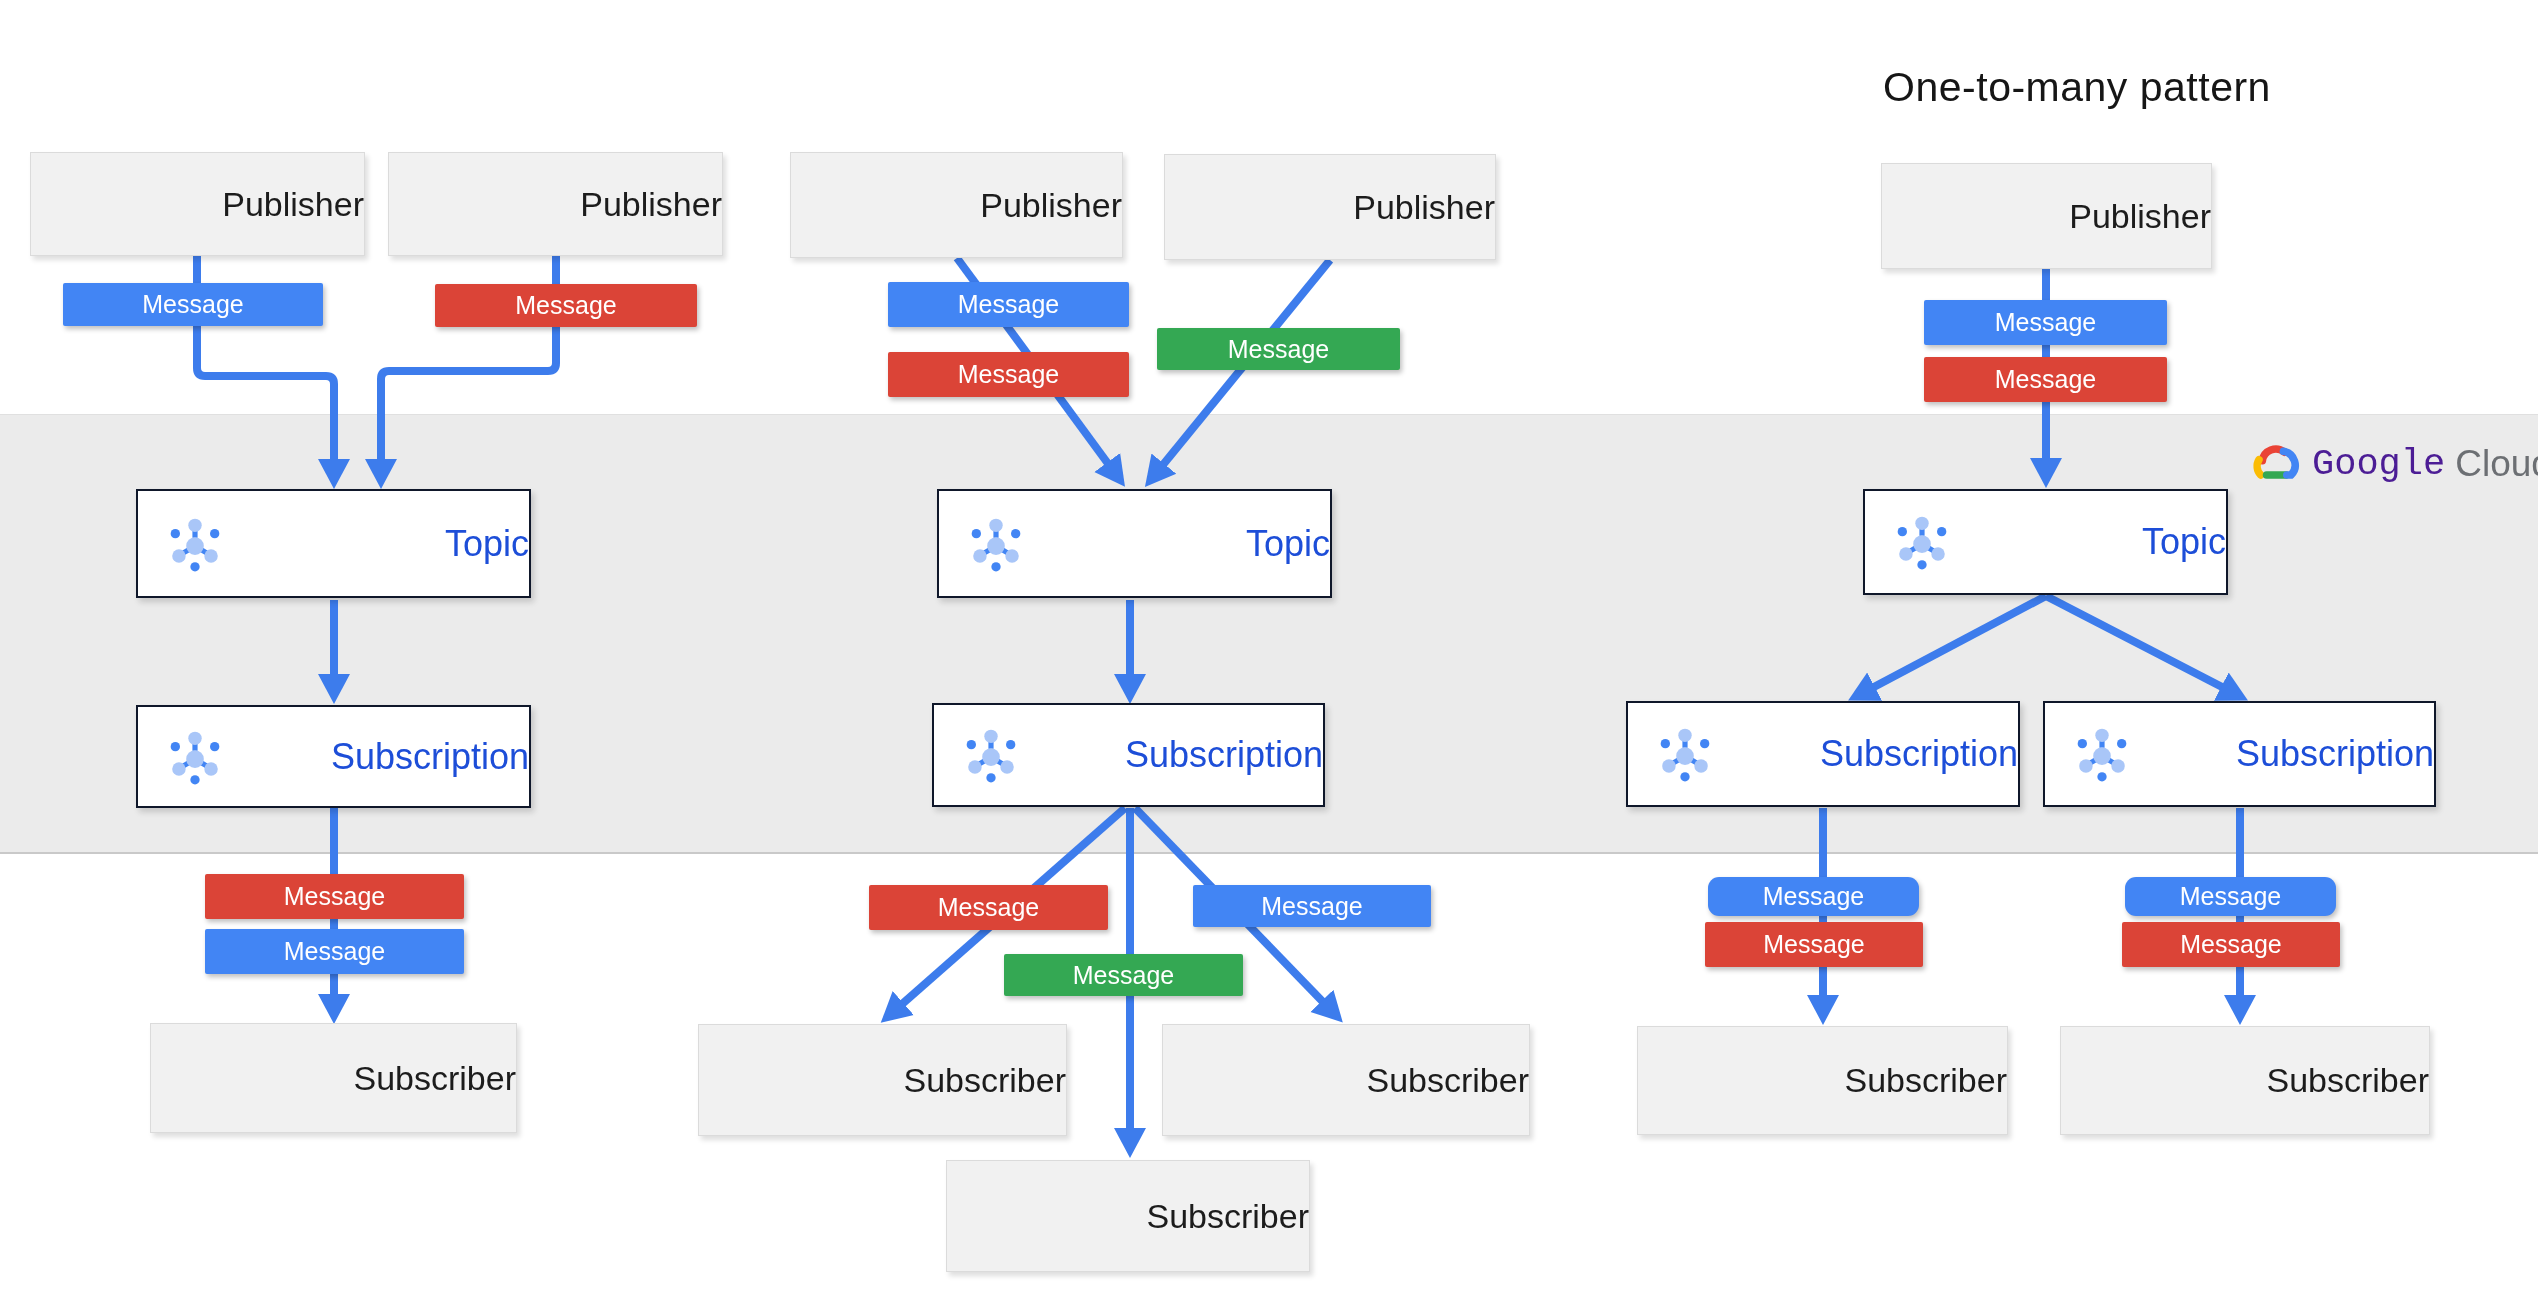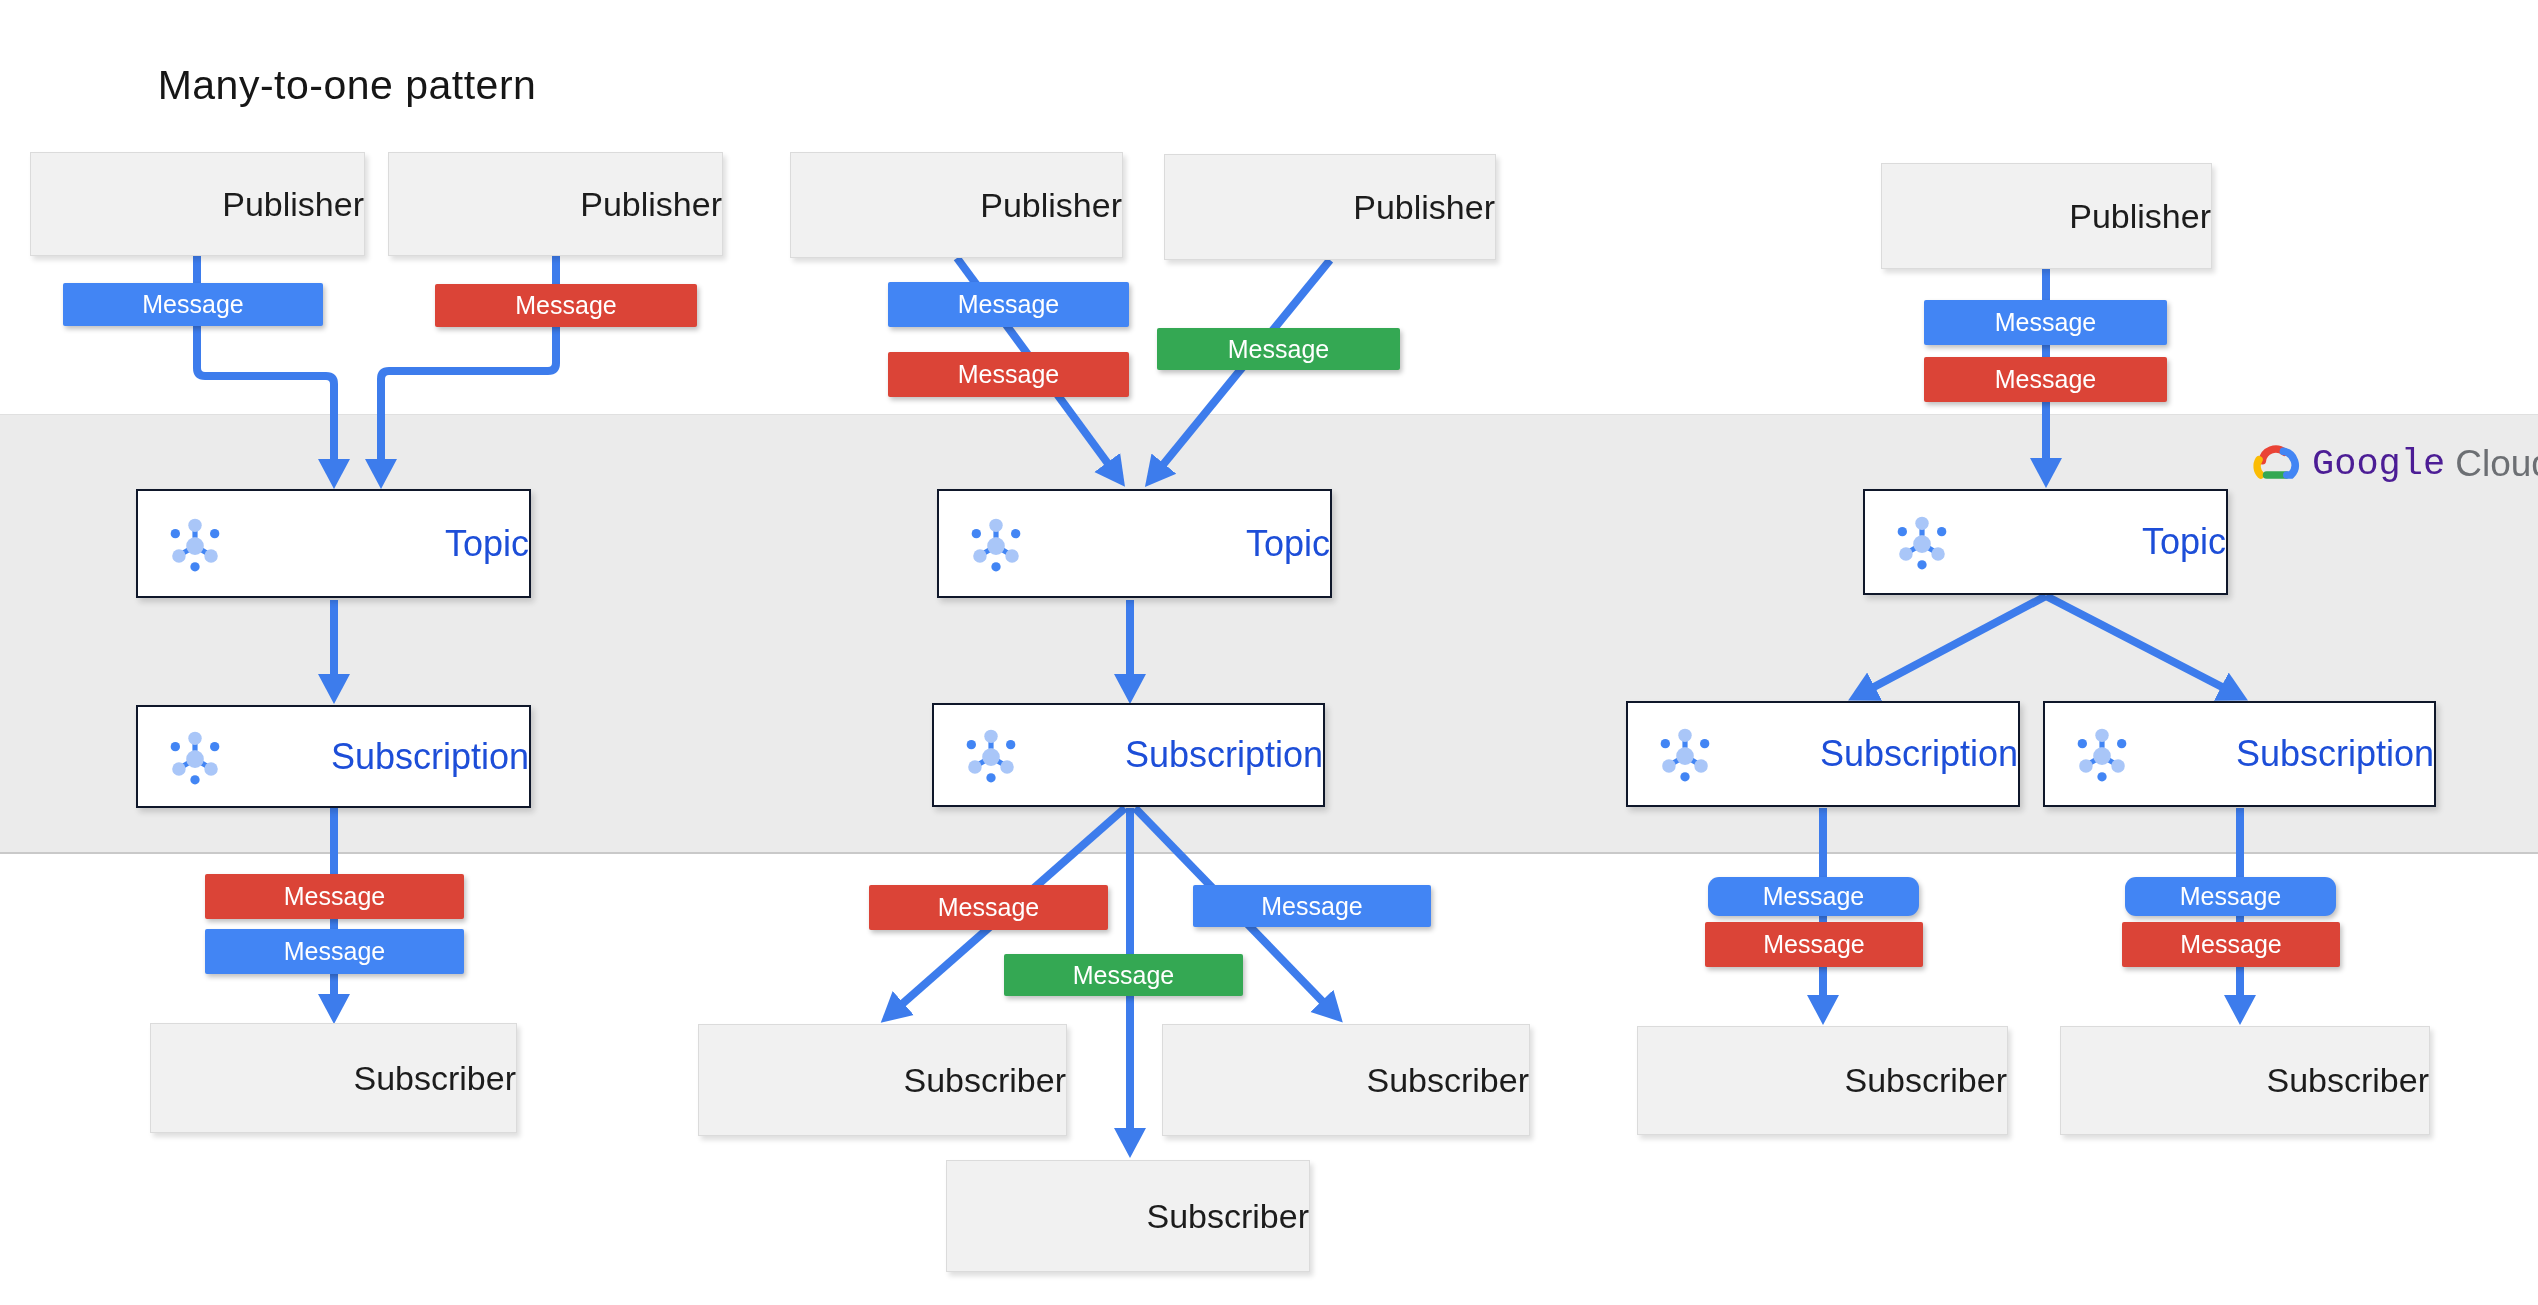--- a/index.html
+++ b/index.html
@@ -50,21 +50,21 @@
         <path d="M1130,808 L1130,1131" fill="none" stroke="#3D7CEC" stroke-width="8" stroke-linejoin="round" marker-end="url(#ah)"></path>
         <path d="M1135,808 L1324,1003" fill="none" stroke="#3D7CEC" stroke-width="8" stroke-linejoin="round" marker-end="url(#ah)"></path>
         <path d="M2046,269 L2046,461" fill="none" stroke="#3D7CEC" stroke-width="8" stroke-linejoin="round" marker-end="url(#ah)"></path>
         <path d="M2046,596 L1872,688" fill="none" stroke="#3D7CEC" stroke-width="8" stroke-linejoin="round" marker-end="url(#ah)"></path>
         <path d="M2046,596 L2224,688" fill="none" stroke="#3D7CEC" stroke-width="8" stroke-linejoin="round" marker-end="url(#ah)"></path>
         <path d="M1823,808 L1823,998" fill="none" stroke="#3D7CEC" stroke-width="8" stroke-linejoin="round" marker-end="url(#ah)"></path>
         <path d="M2240,808 L2240,998" fill="none" stroke="#3D7CEC" stroke-width="8" stroke-linejoin="round" marker-end="url(#ah)"></path>
       </g>
   </svg>
 
-  <div class="title" style="left: 347px; top: 62px;">Many-to-one pattern</div>
+  <div class="title" style="left: 2077px; top: 64px;">One-to-many pattern</div>
 
   <div id="boxes-layer">
       <div class="box gray" style="left: 30px; top: 152px; width: 335px; height: 104px;">
         <span>Publisher</span>
       </div>
       <div class="box gray" style="left: 388px; top: 152px; width: 335px; height: 104px;">
         <span>Publisher</span>
       </div>
       <div class="box white" style="left: 136px; top: 489px; width: 395px; height: 109px;">
         <span class="icon"><svg viewBox="0 0 56 56" xmlns="http://www.w3.org/2000/svg">

